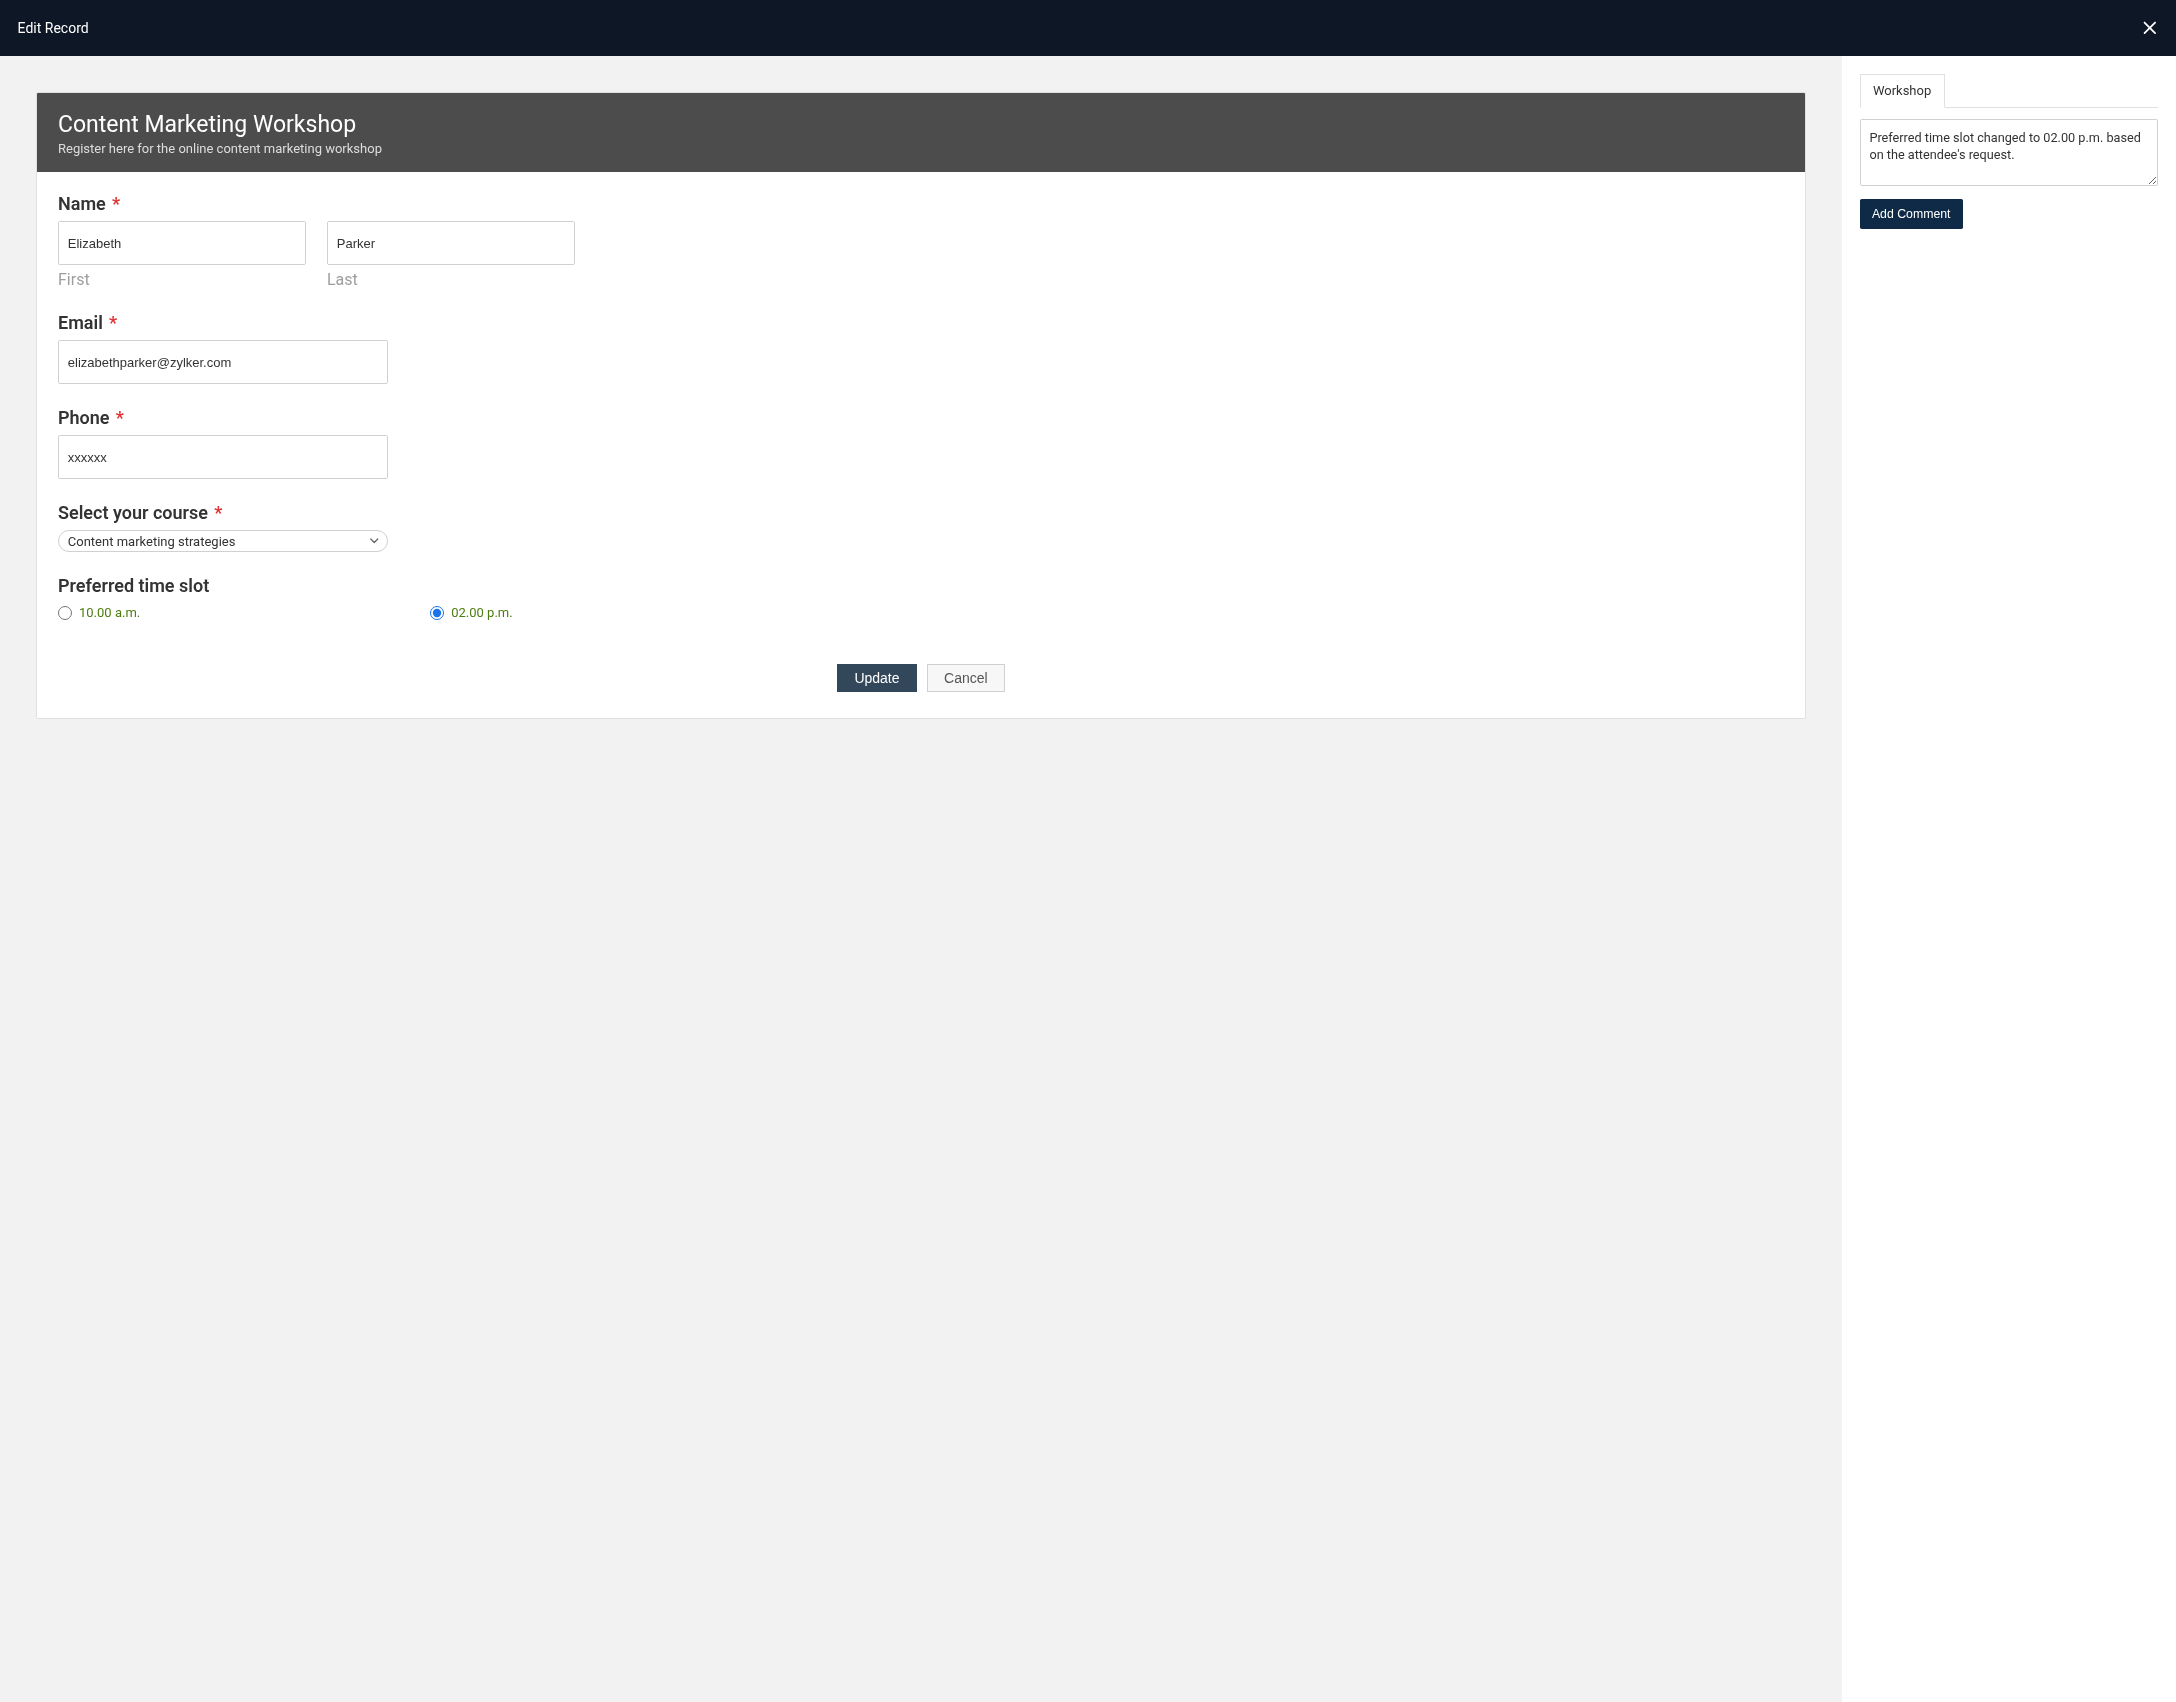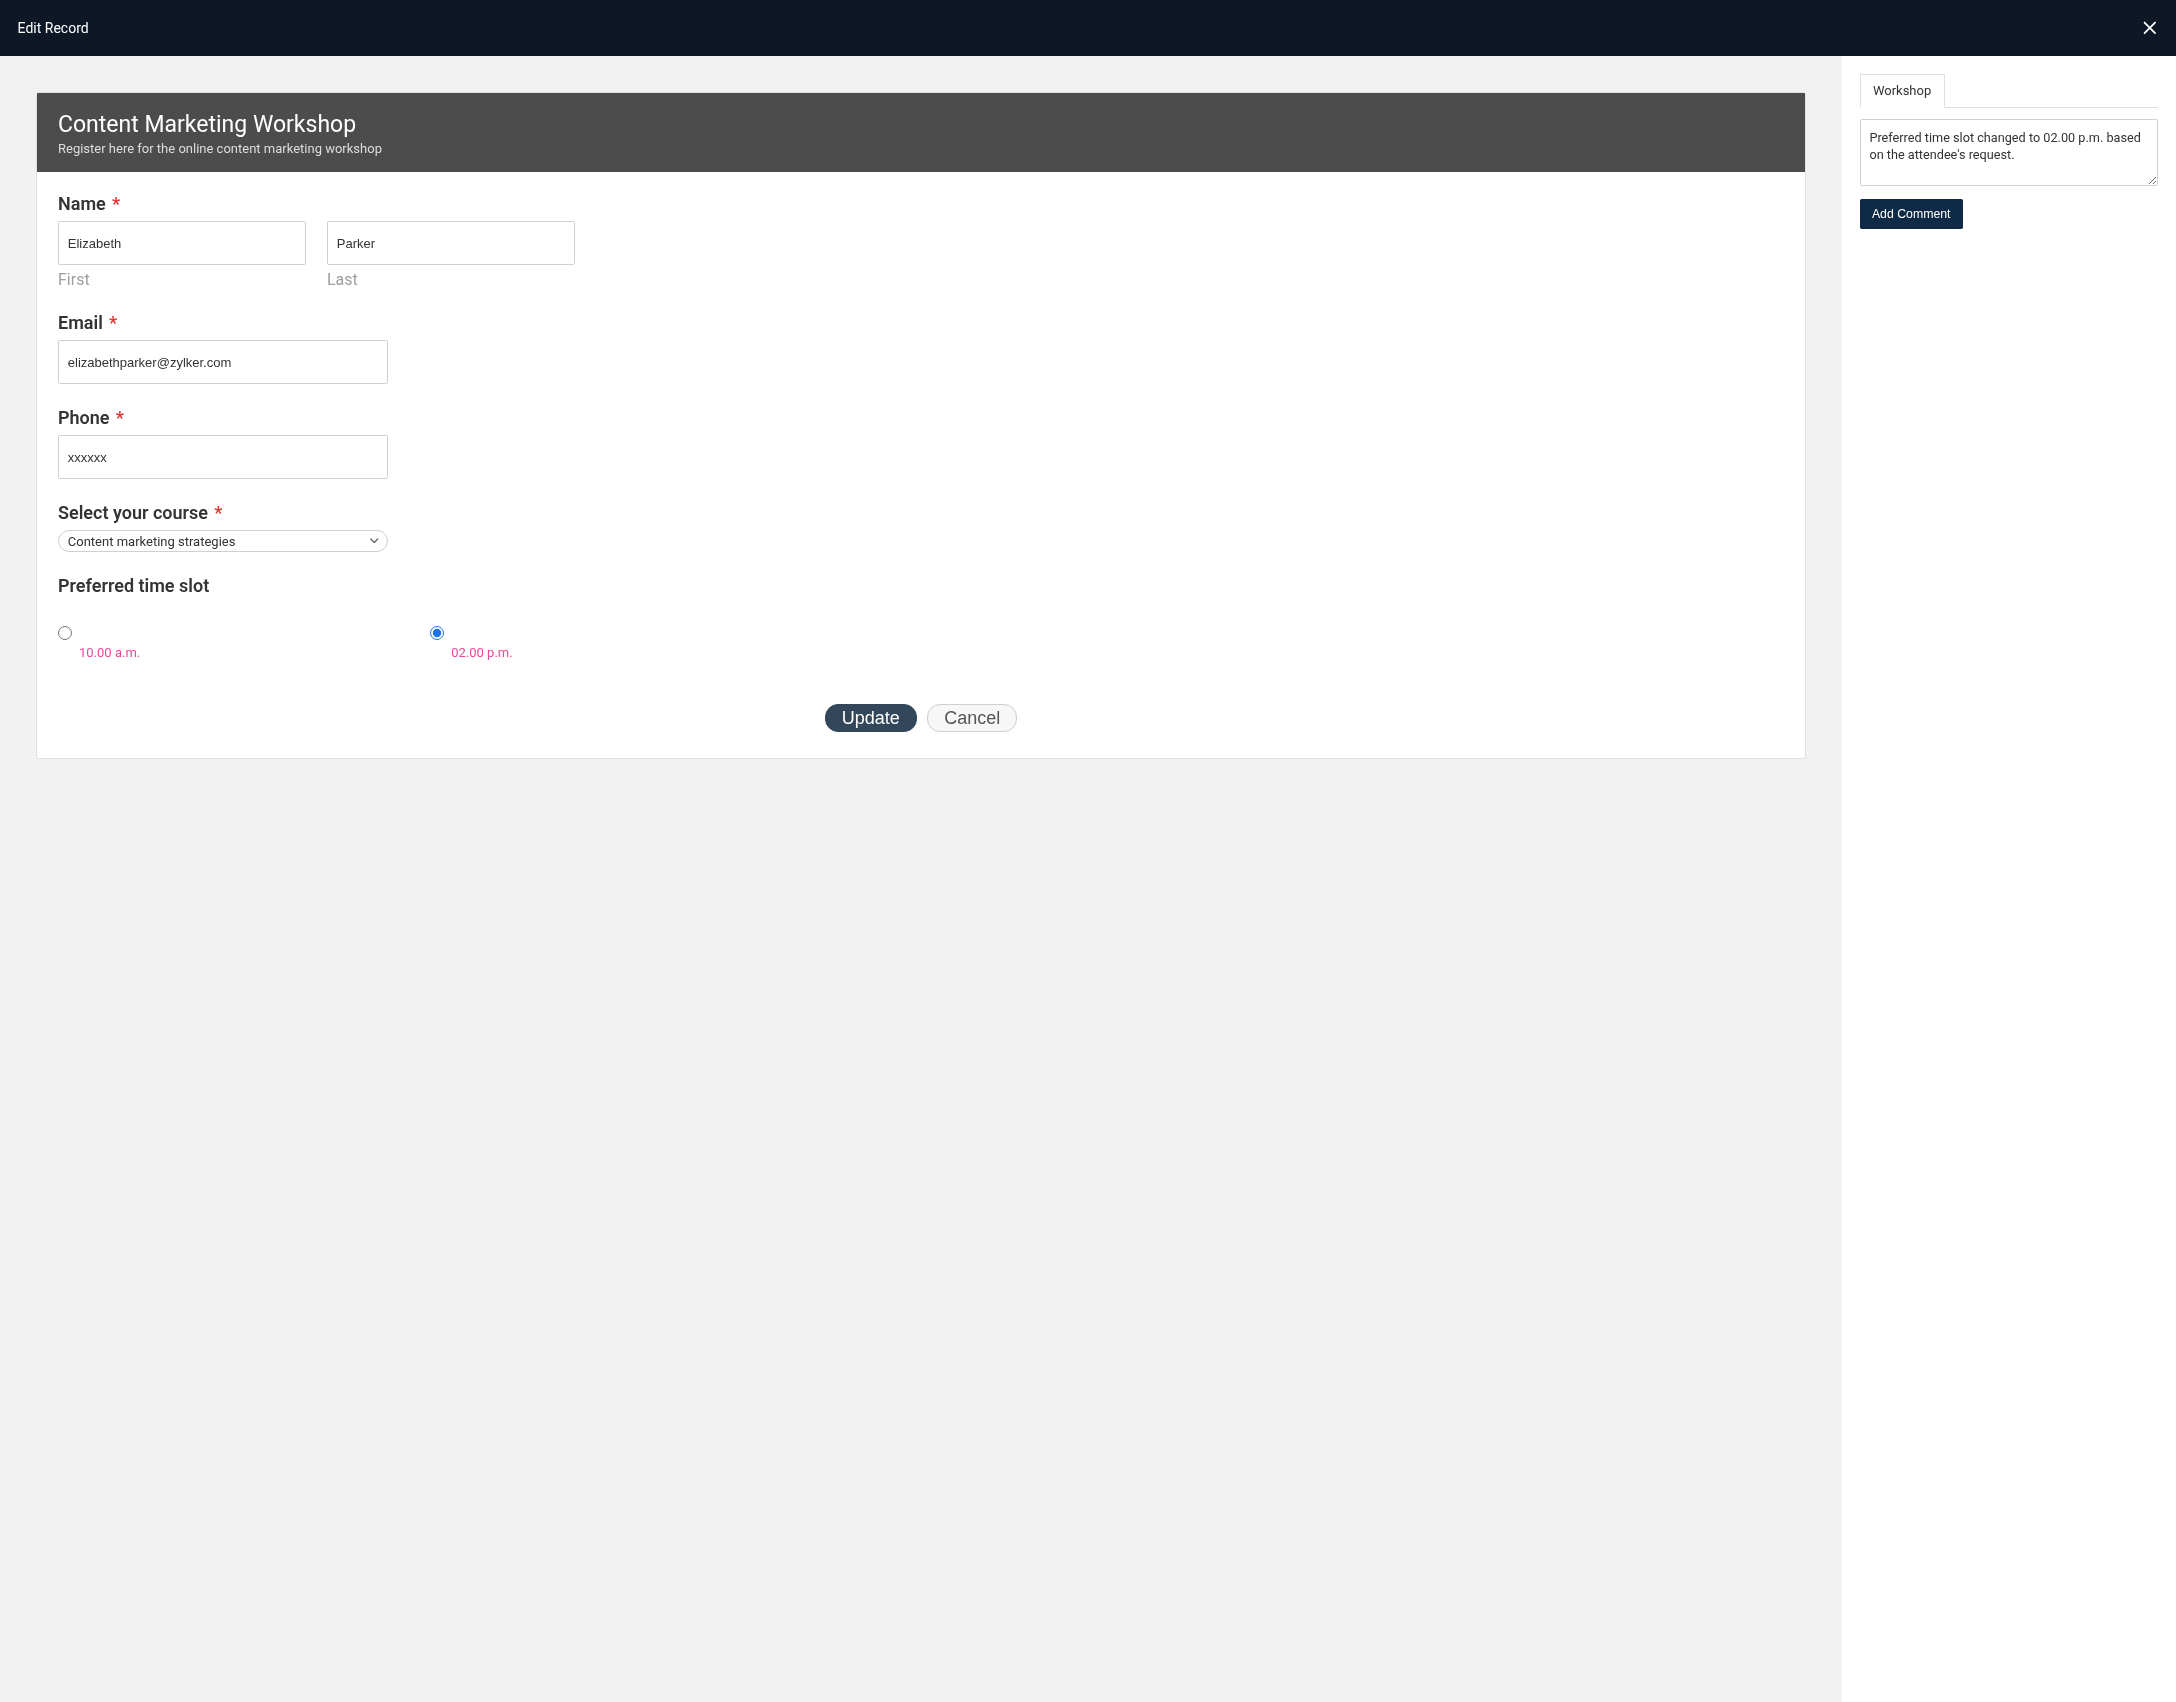--- a/index.html
+++ b/index.html
@@ -145,34 +145,33 @@
     gap: 7px;
     cursor: pointer;
   }
   .radio-item input {
     width: 14px;
     height: 14px;
     accent-color: #1a73e8;
   }
   .radio-label {
     font-size: 13px;
-    color: #ec4899;
-    margin-top: 40px;
+    color: #4d7c0f;
   }
   .button-row {
     display: flex;
     justify-content: center;
     gap: 10.5px;
     margin-top: 44px;
   }
   .btn {
     height: 28px;
     padding: 0 16px;
-    border-radius: 13px;
-    font-size: 18px;
+    border-radius: 0;
+    font-size: 14px;
     cursor: pointer;
     border: 0.9px solid transparent;
   }
   .btn-primary {
     background: #33475b;
     color: #fff;
     border-color: #33475b;
   }
   .btn-secondary {
     background: #f7f7f7;

